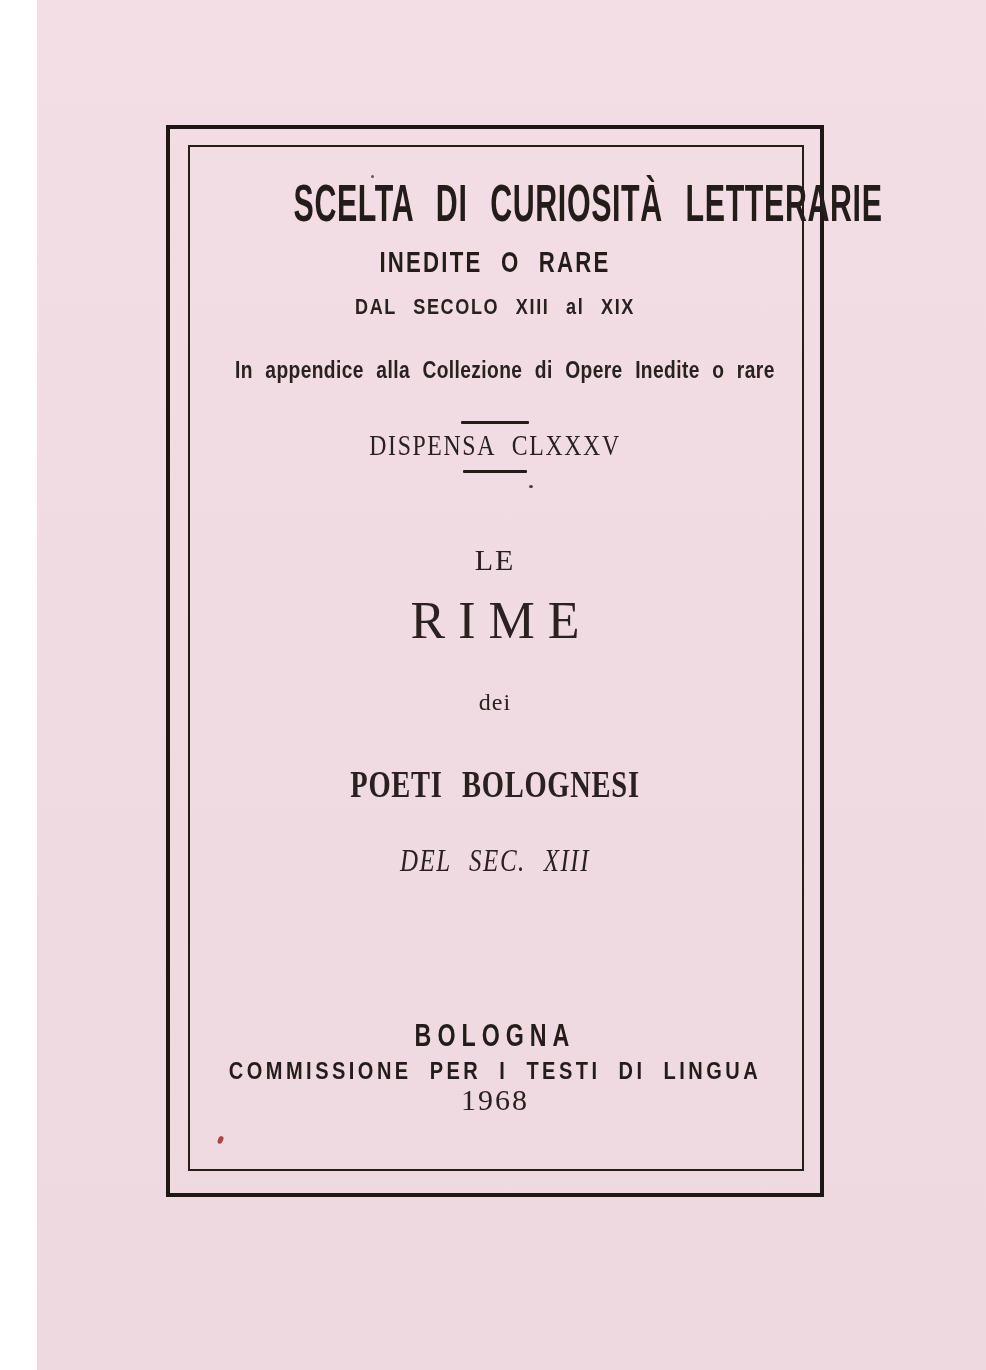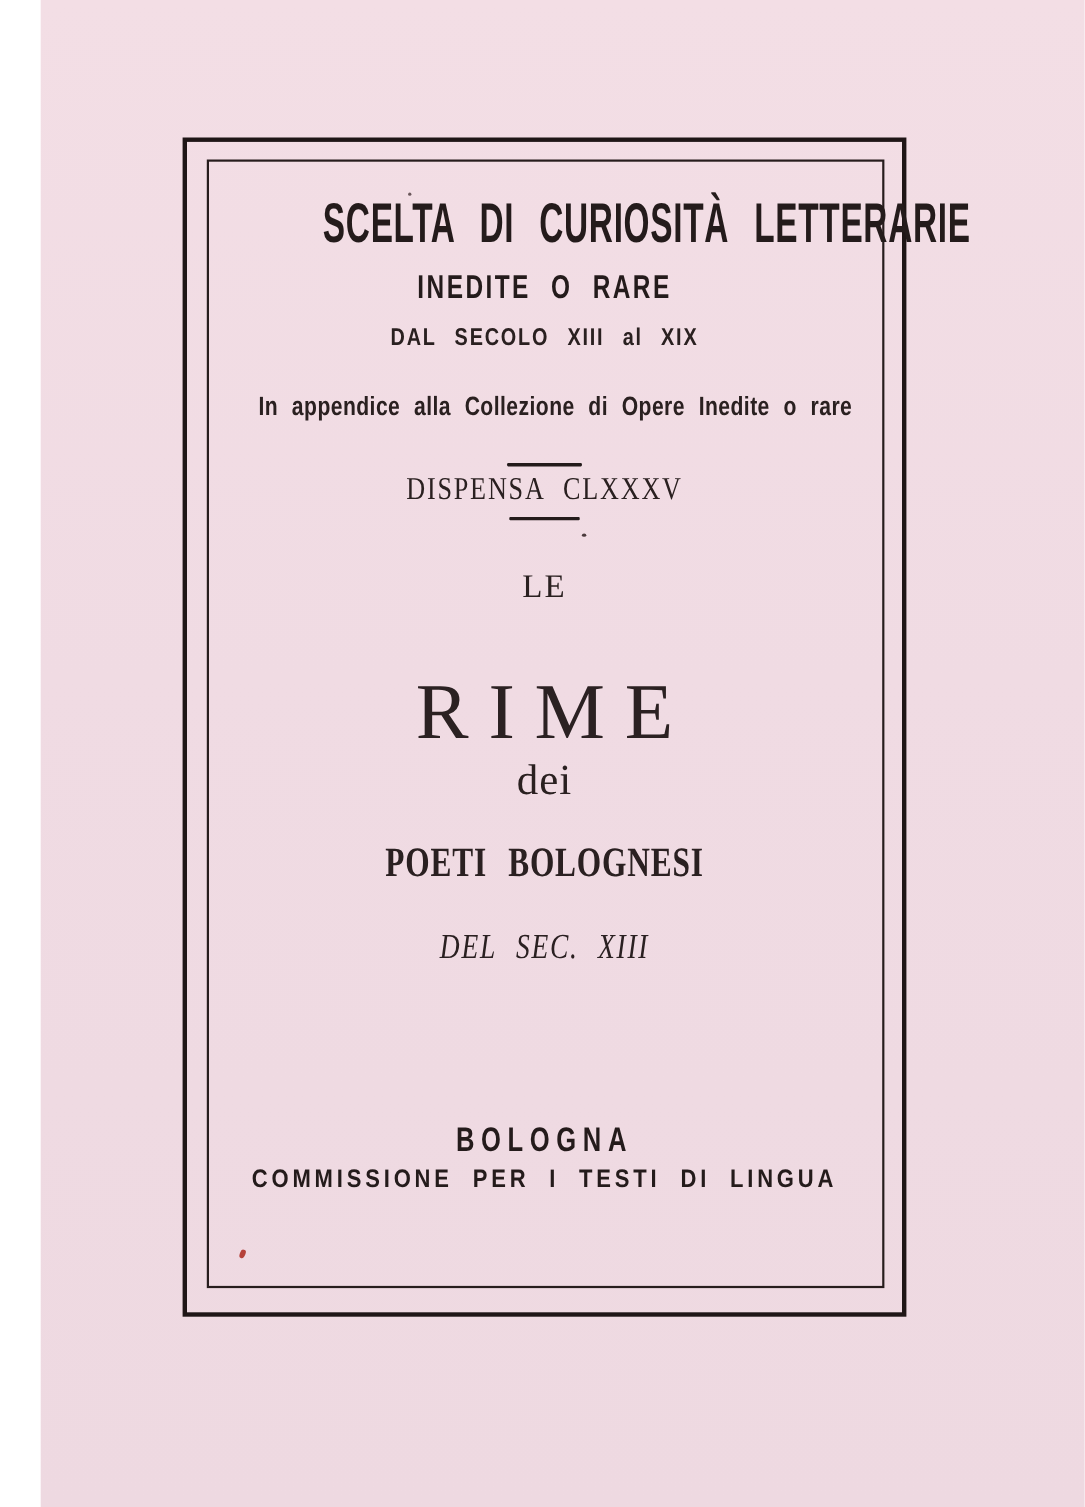--- a/index.html
+++ b/index.html
@@ -52,28 +52,28 @@
   .rule-bottom{top:341px;width:64px;}
   .dispensa{
     top:302px;font-size:29px;letter-spacing:2px;word-spacing:0.4em;
     transform:scale(0.82,1);color:#2a2020;
   }
   .ink-dot{
     position:absolute;left:359px;top:356px;width:4px;height:3px;
     background:#4a3a3c;border-radius:50%;
   }
   .title-article{
-    top:390px;font-size:30px;letter-spacing:2px;color:#2a2020;
+    top:416px;font-size:30px;letter-spacing:2px;color:#2a2020;
   }
   .title-main{
-    top:482px;font-size:72px;letter-spacing:0.25em;text-indent:0.25em;
+    top:466px;font-size:52px;letter-spacing:0.25em;text-indent:0.25em;
     color:#2b2122;
   }
   .title-connector{
-    top:561px;font-size:39px;letter-spacing:1px;color:#2a2020;
+    top:561px;font-size:24px;letter-spacing:1px;color:#2a2020;
   }
   .title-subject{
     top:636px;font-size:38px;font-weight:700;letter-spacing:1px;
     word-spacing:0.4em;transform:scale(0.75,1);color:#2a2021;
   }
   .title-period{
     top:715px;font-size:32px;font-style:italic;letter-spacing:2px;
     word-spacing:0.4em;transform:scale(0.78,1);color:#2a2021;
   }
   .city{
@@ -126,17 +126,18 @@
     <div class="line serif title-connector">dei</div>
 
     <div class="line serif title-subject">POETI BOLOGNESI</div>
 
     <div class="line serif title-period">DEL SEC. XIII</div>
 
     <div class="line sans city">BOLOGNA</div>
 
     <div class="line sans publisher">COMMISSIONE PER I TESTI DI LINGUA</div>
 
+    <div class="line serif year">1968</div>
   </div>
 
   <div class="speck-red"></div>
   <div class="speck-dark"></div>
 </div>
 
 </body></html>

